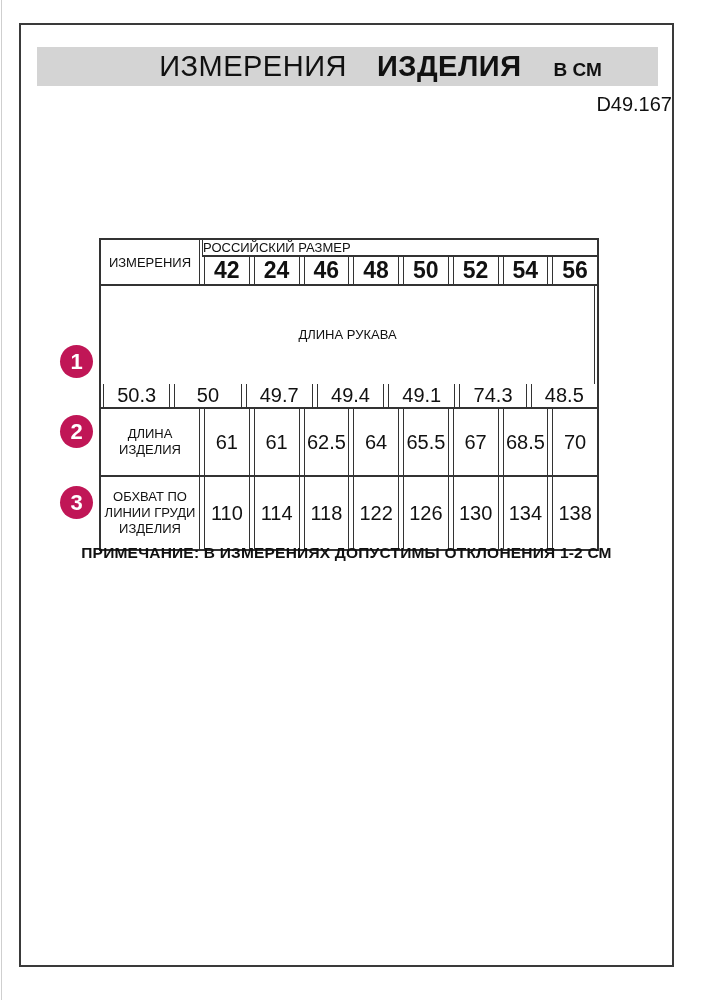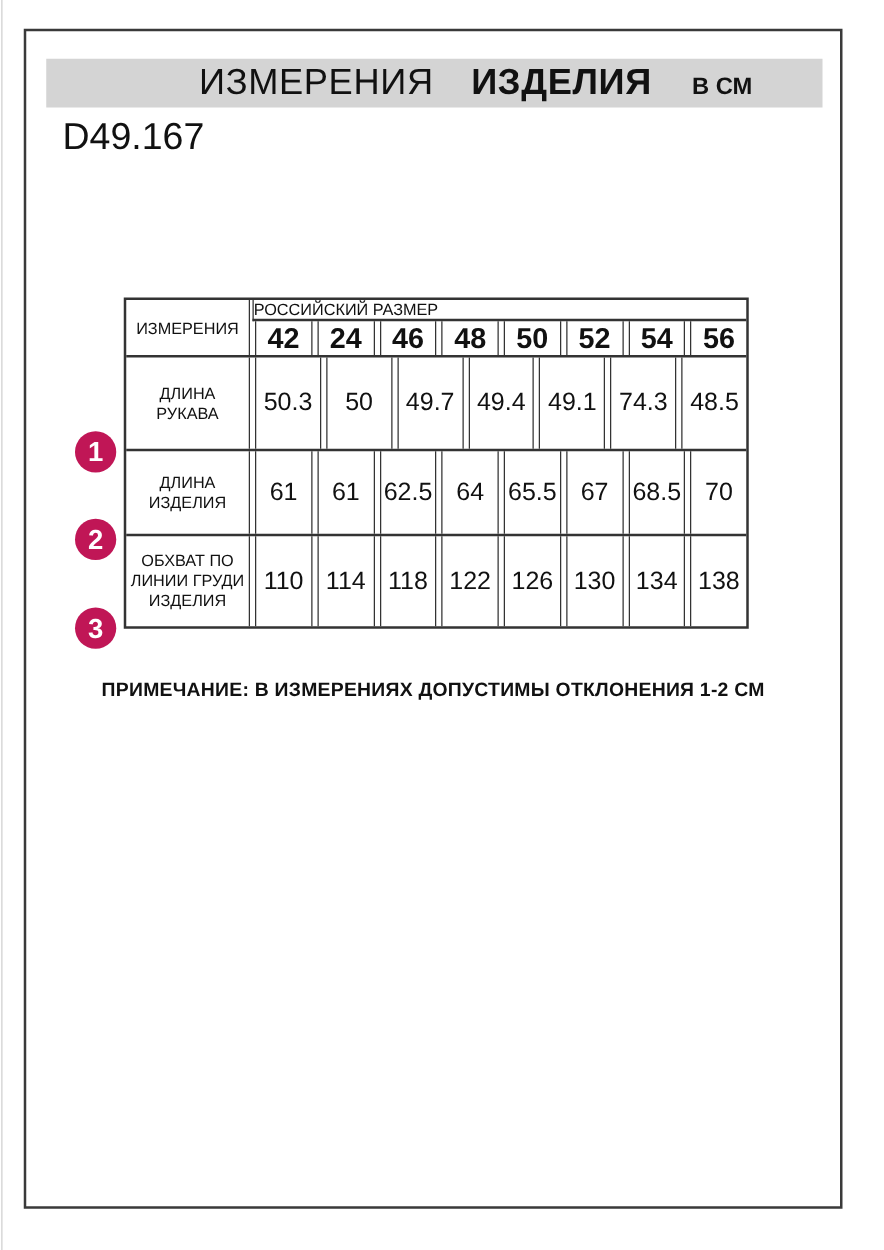--- a/index.html
+++ b/index.html
@@ -16,22 +16,22 @@
   
   .header-bar{
     position:absolute;left:16px;top:22px;width:621px;height:39px;
     background:#d4d4d4;display:flex;align-items:center;justify-content:center;
   }
   .header-inner{display:flex;align-items:baseline;position:relative;left:33px;}
   .title-main{font-size:29px;font-weight:400;letter-spacing:.5px;white-space:nowrap;}
   .title-bold{font-size:29px;font-weight:700;margin-left:30px;letter-spacing:.5px;white-space:nowrap;}
   .units{font-size:19px;font-weight:700;margin-left:32px;white-space:nowrap;}
   .model-code{
-    position:absolute;left:0;top:68px;width:100%;text-align:left;
-    font-size:30px;font-weight:400;margin-left:29px;
+    position:absolute;left:0;top:68px;width:100%;text-align:right;
+    font-size:20px;font-weight:400;
   }
   .description{
     position:absolute;left:0;top:99px;width:100%;text-align:center;
     font-size:18.5px;line-height:25px;white-space:pre-line;
   }
   
   .size-table{
     position:absolute;left:78px;top:213px;width:500px;
     border:2px solid #333;box-sizing:border-box;background:#fff;
   }
@@ -50,21 +50,21 @@
   .cells{display:flex;flex:1;}
   .cell{
     flex:1;border-left:1px solid #333;border-right:1px solid #333;
     margin:0 2px;display:flex;align-items:center;justify-content:center;
     min-width:0;
   }
   .cells .cell:last-child{margin-right:0;border-right:none;}
   .size-head{height:67px;}
   .size-head .cell{font-size:23px;font-weight:900;}
   .data-cells .cell{font-size:20px;font-weight:400;}
-  .h-r1{min-height:73px;}
+  .h-r1{min-height:73px;flex-direction:column;}
   .h-r2{min-height:66px;}
   .h-r3{min-height:72px;}
   .row-label{
     white-space:pre-line;line-height:16px;
   }
   
   .badge{
     position:absolute;left:39px;width:33px;height:33px;border-radius:50%;
     background:#c01656;color:#fff;display:flex;align-items:center;justify-content:center;
     font-size:22px;font-weight:700;

